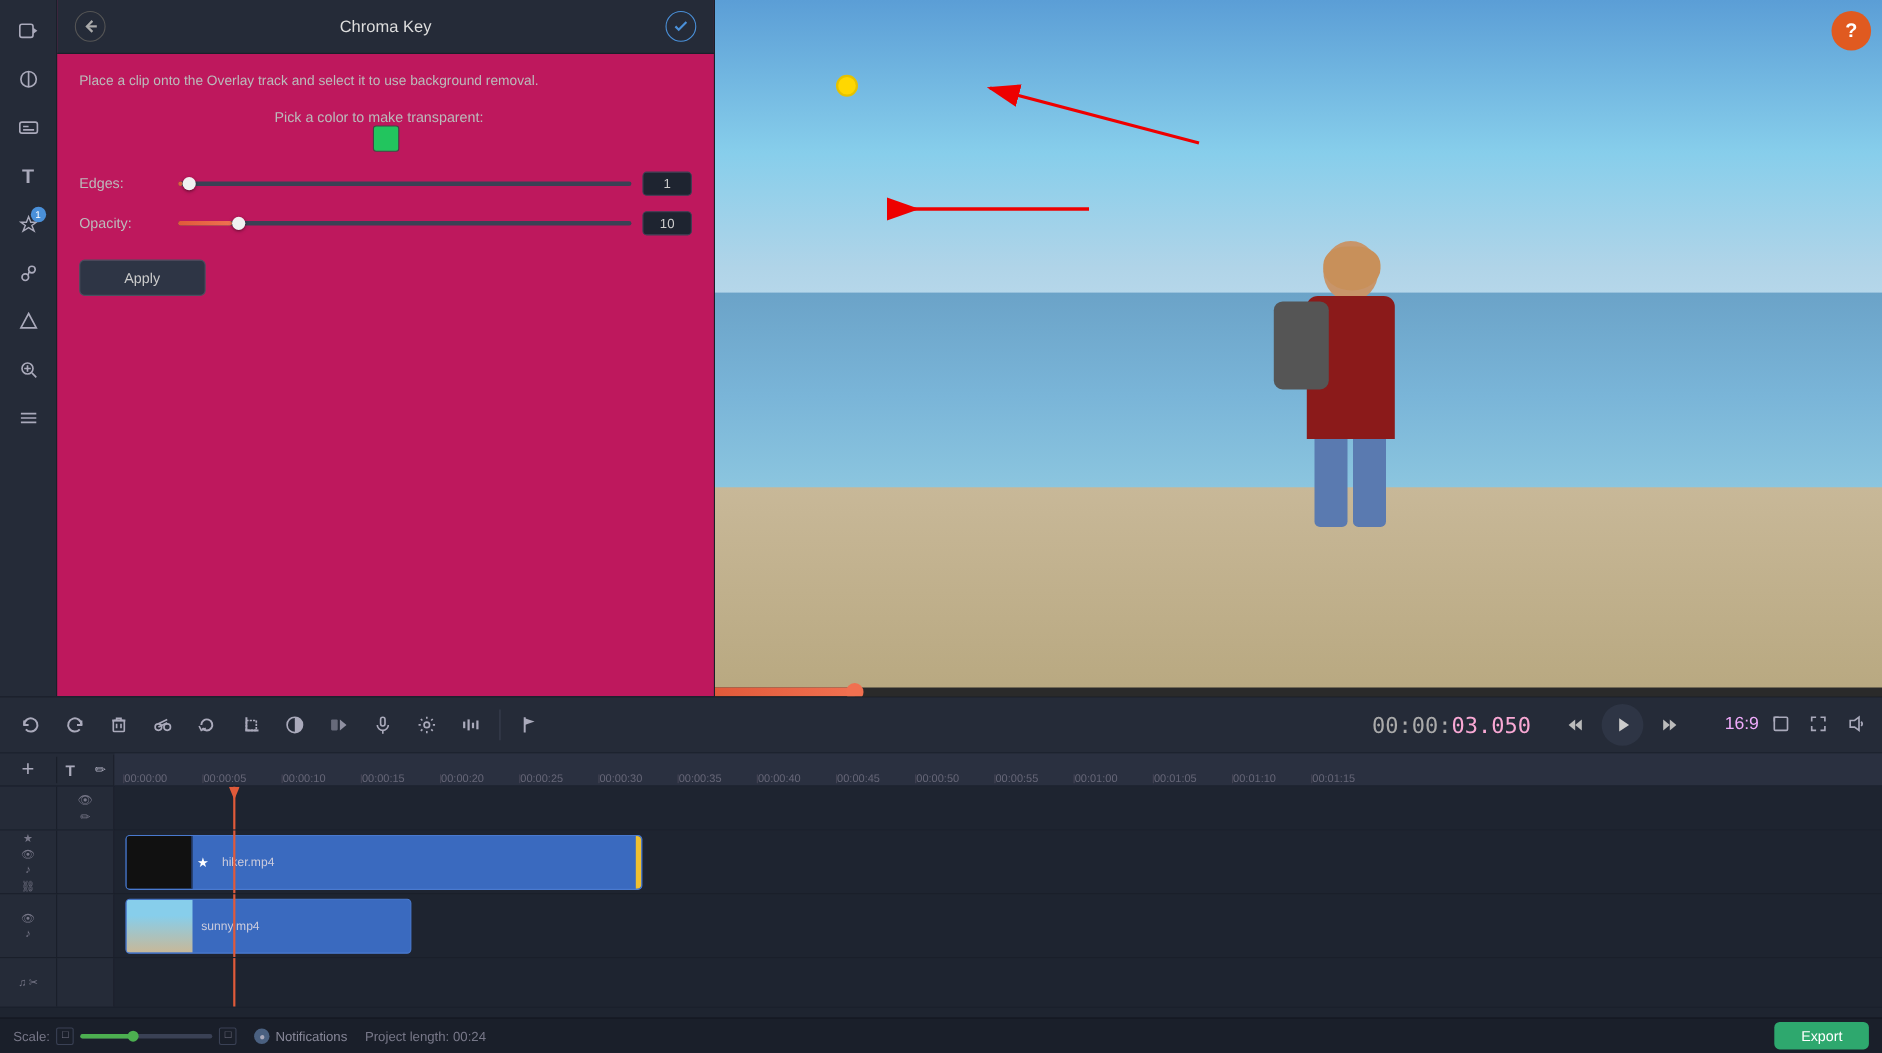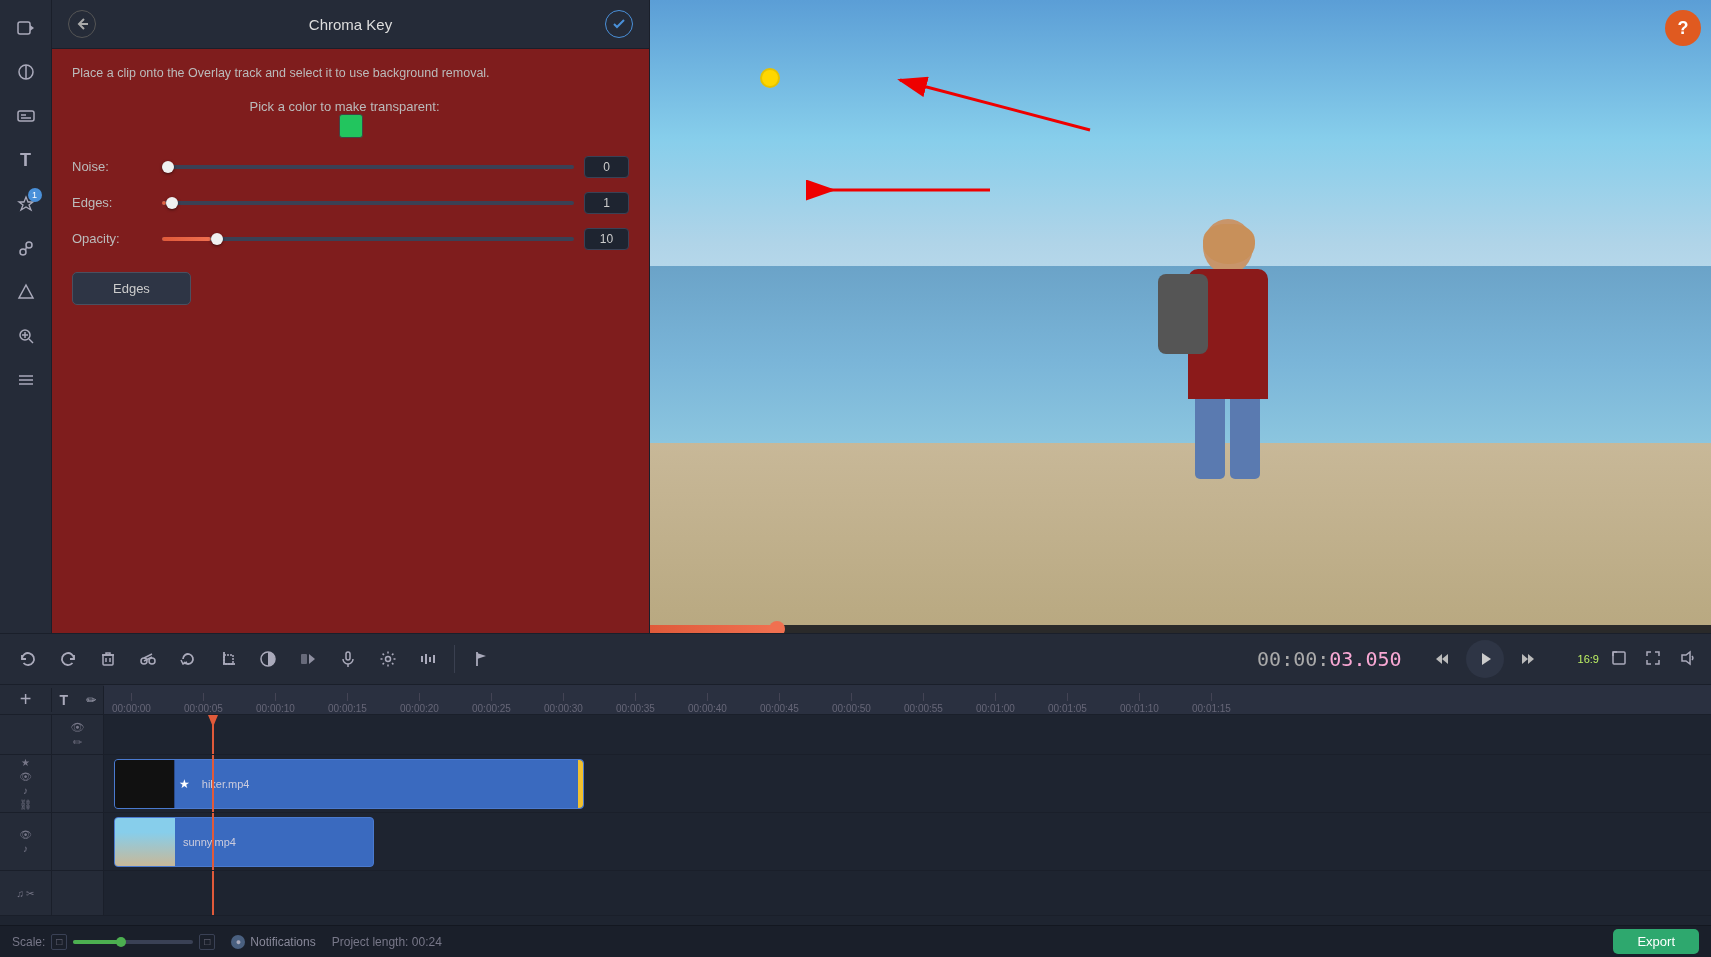--- a/index.html
+++ b/index.html
@@ -55,21 +55,21 @@
       width: 14px;
       height: 14px;
       display: flex;
       align-items: center;
       justify-content: center;
     }
 
     
     .chroma-panel {
       width: 598px;
-      background: #7f1d1d;
+      background: #be185d;
       border-right: 1px solid #1a1f2a;
       display: flex;
       flex-direction: column;
     }
     .chroma-header {
       display: flex;
       align-items: center;
       justify-content: space-between;
       padding: 10px 16px;
       border-bottom: 1px solid #1a1f2a;
@@ -378,22 +378,22 @@
       color: #bbb;
       cursor: pointer;
       border-radius: 4px;
       display: flex;
       align-items: center;
       justify-content: center;
       font-size: 16px;
     }
 
     .aspect-ratio-display {
-      font-size: 11px;
-      color: #bef264;
+      font-size: 16px;
+      color: #f0abfc;
       margin-left: 20px;
     }
 
     .right-controls {
       display: flex;
       align-items: center;
       gap: 6px;
       margin-left: 10px;
     }
     .right-ctrl-btn {
@@ -442,22 +442,22 @@
       width: 100%;
       padding: 0 8px;
       position: relative;
     }
     .ruler-mark {
       position: absolute;
       bottom: 0;
       font-size: 10px;
       color: #667;
       display: flex;
-      flex-direction: column;
-      align-items: center;
+      flex-direction: row;
+      align-items: flex-end;
     }
     .ruler-mark-line {
       width: 1px;
       height: 8px;
       background: #445;
       margin-bottom: 2px;
     }
 
     .timeline-tracks {
       flex: 1;
@@ -724,30 +724,20 @@
       <div class="chroma-instruction">Place a clip onto the Overlay track and select it to use background removal.</div>
 
       <div class="color-pick-row">
         <span class="color-pick-label">Pick a color to make transparent:</span>
         <div class="color-swatch" style="background:#22c55e;"></div>
       </div>
 
       
 
       
-      <div class="slider-row">
-        <span class="slider-label">Noise:</span>
-        <div class="slider-container">
-          <div class="slider-track">
-            <div class="slider-fill" style="width:0%;"></div>
-            <div class="slider-thumb" style="left:0%;"></div>
-          </div>
-        </div>
-        <input class="slider-value" type="text" value="0" style="">
-      </div>
 
       
       <div class="slider-row">
         <span class="slider-label">Edges:</span>
         <div class="slider-container">
           <div class="slider-track">
             <div class="slider-fill" style="width:1%;"></div>
             <div class="slider-thumb" style="left:1%;"></div>
           </div>
         </div>
@@ -759,21 +749,21 @@
         <span class="slider-label">Opacity:</span>
         <div class="slider-container">
           <div class="slider-track">
             <div class="slider-fill" style="width:12%;"></div>
             <div class="slider-thumb" style="left:12%;"></div>
           </div>
         </div>
         <input class="slider-value" type="text" value="10" style="">
       </div>
 
-      <button class="apply-btn">Edges</button>
+      <button class="apply-btn">Apply</button>
     </div>
   </div>
 
   <div class="preview-area">
     <div class="preview-image">
 
       <div class="scene-sky"></div>
       <div class="scene-ocean"></div>
       <div class="scene-sand"></div>
 

